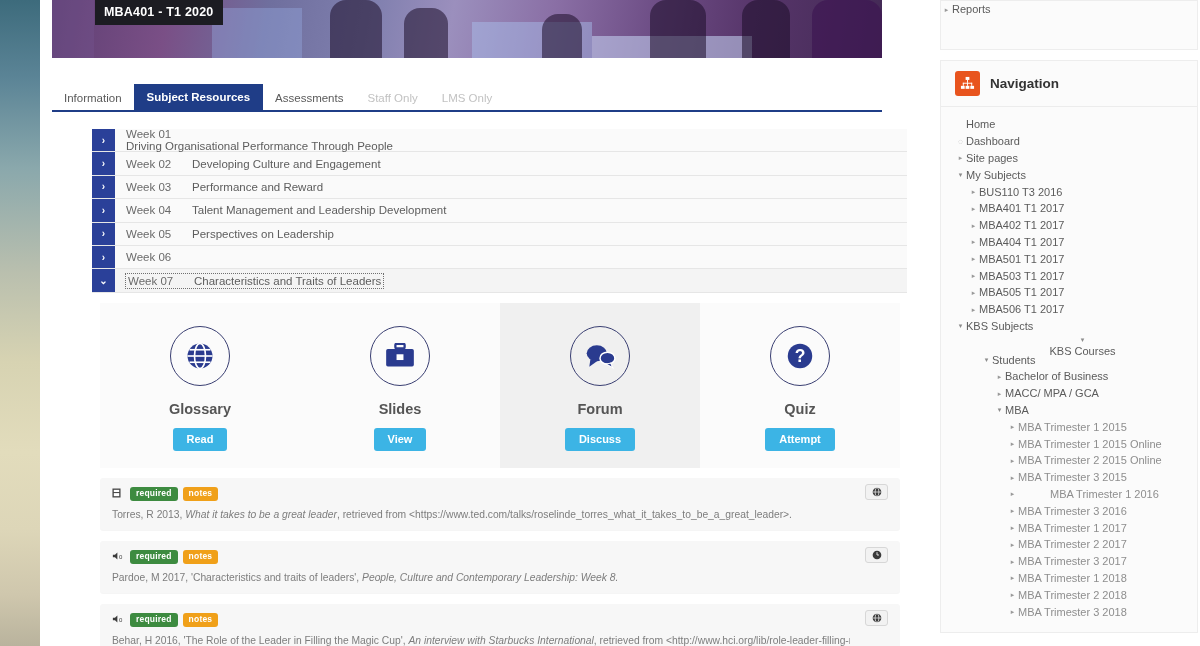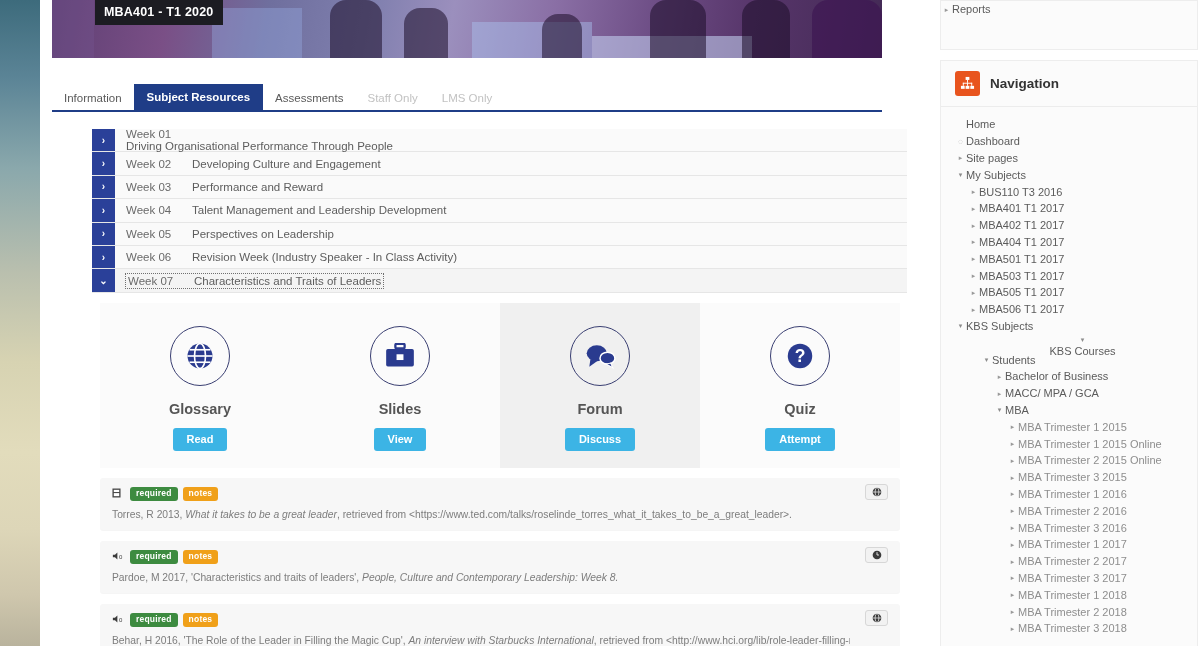--- a/index.html
+++ b/index.html
@@ -302,21 +302,20 @@
             <span class="week-label">Week 05</span>
             <span class="week-title">Perspectives on Leadership</span>
           </div>
         </div>
       </div>
       <div class="week-row">
         <div class="week-chev">›</div>
         <div class="week-body">
           <div class="" style="display: flex;">
             <span class="week-label">Week 06</span>
-            <span class="week-title">Revision Week (Industry Speaker - In Class Activity)</span>
           </div>
         </div>
       </div>
       <div class="week-row open">
         <div class="week-chev">⌄</div>
         <div class="week-body">
           <div class="focus-box" style="display: flex;">
             <span class="week-label">Week 07</span>
             <span class="week-title">Characteristics and Traits of Leaders</span>
           </div>
@@ -539,27 +538,23 @@
             <span class="nav-label dim">MBA Trimester 1 2015 Online</span>
           </div>
           <div class="nav-item" style="padding-left: 66px;">
             <span class="nav-arrow">▸</span>
             <span class="nav-label dim">MBA Trimester 2 2015 Online</span>
           </div>
           <div class="nav-item" style="padding-left: 66px;">
             <span class="nav-arrow">▸</span>
             <span class="nav-label dim">MBA Trimester 3 2015</span>
           </div>
-          <div class="nav-item" style="padding-left: 66px;">
+          <div class="nav-item" style="padding-left: 66px; gap: 32px;">
             <span class="nav-arrow">▸</span>
             <span class="nav-label dim">MBA Trimester 1 2016</span>
-          </div>
-          <div class="nav-item" style="padding-left: 66px;">
-            <span class="nav-arrow">▸</span>
-            <span class="nav-label dim">MBA Trimester 2 2016</span>
           </div>
           <div class="nav-item" style="padding-left: 66px;">
             <span class="nav-arrow">▸</span>
             <span class="nav-label dim">MBA Trimester 3 2016</span>
           </div>
           <div class="nav-item" style="padding-left: 66px;">
             <span class="nav-arrow">▸</span>
             <span class="nav-label dim">MBA Trimester 1 2017</span>
           </div>
           <div class="nav-item" style="padding-left: 66px;">

